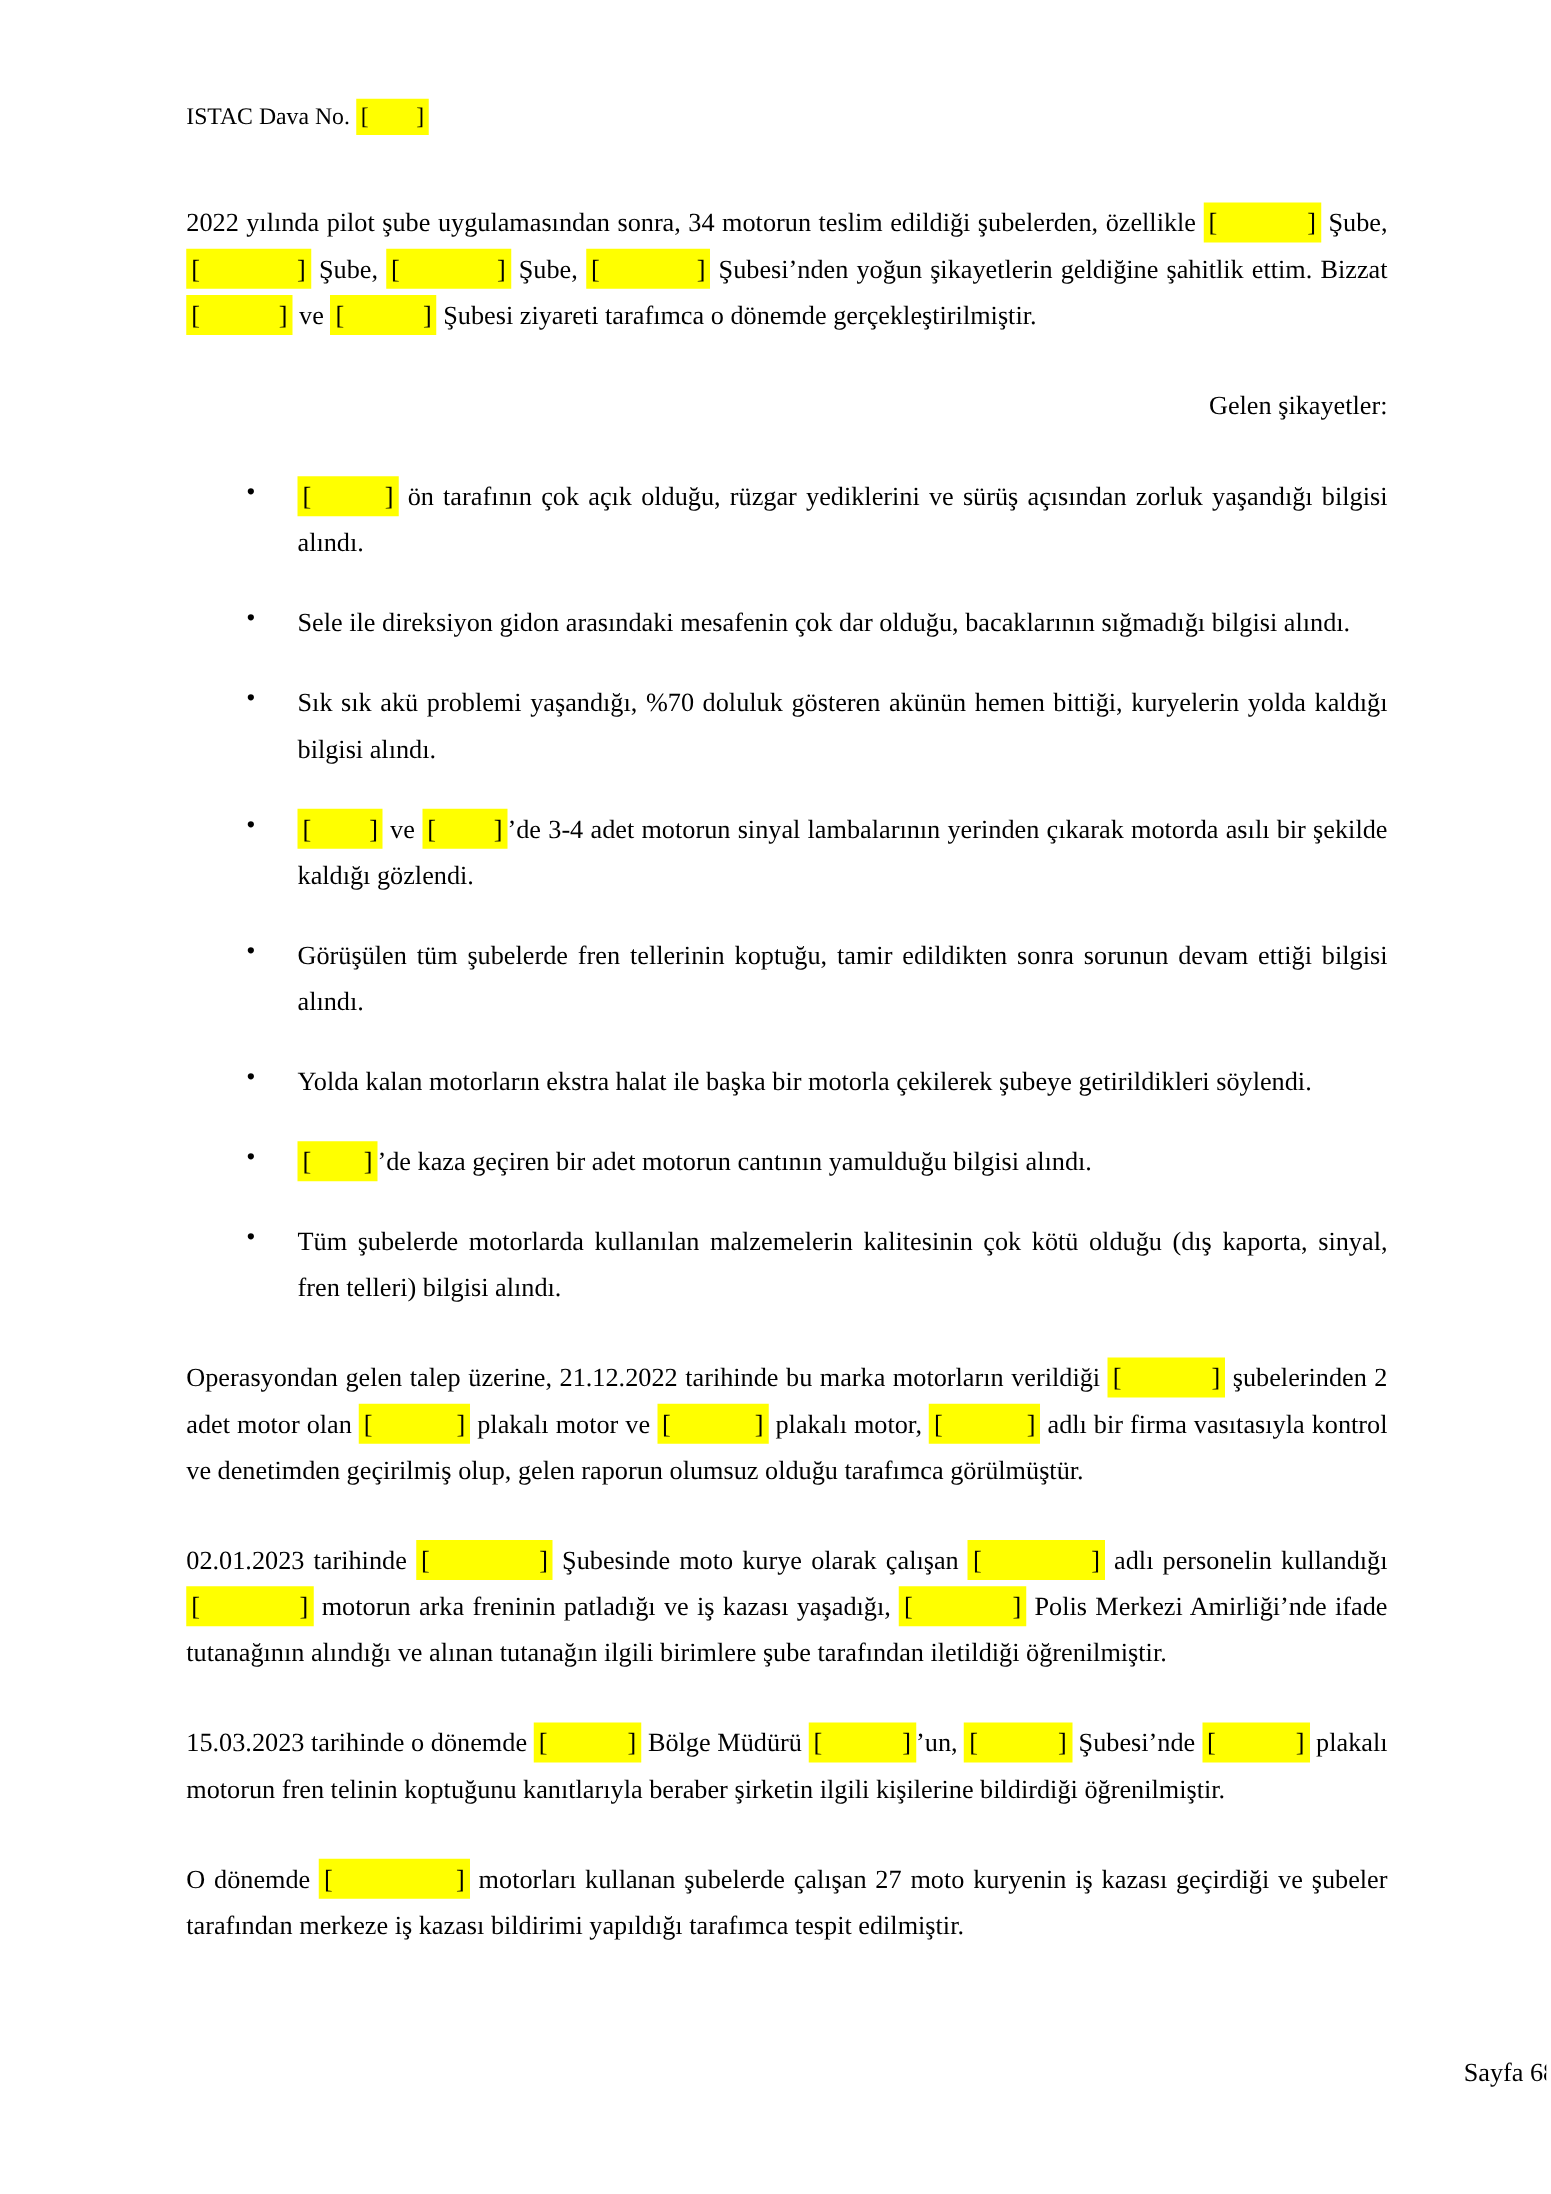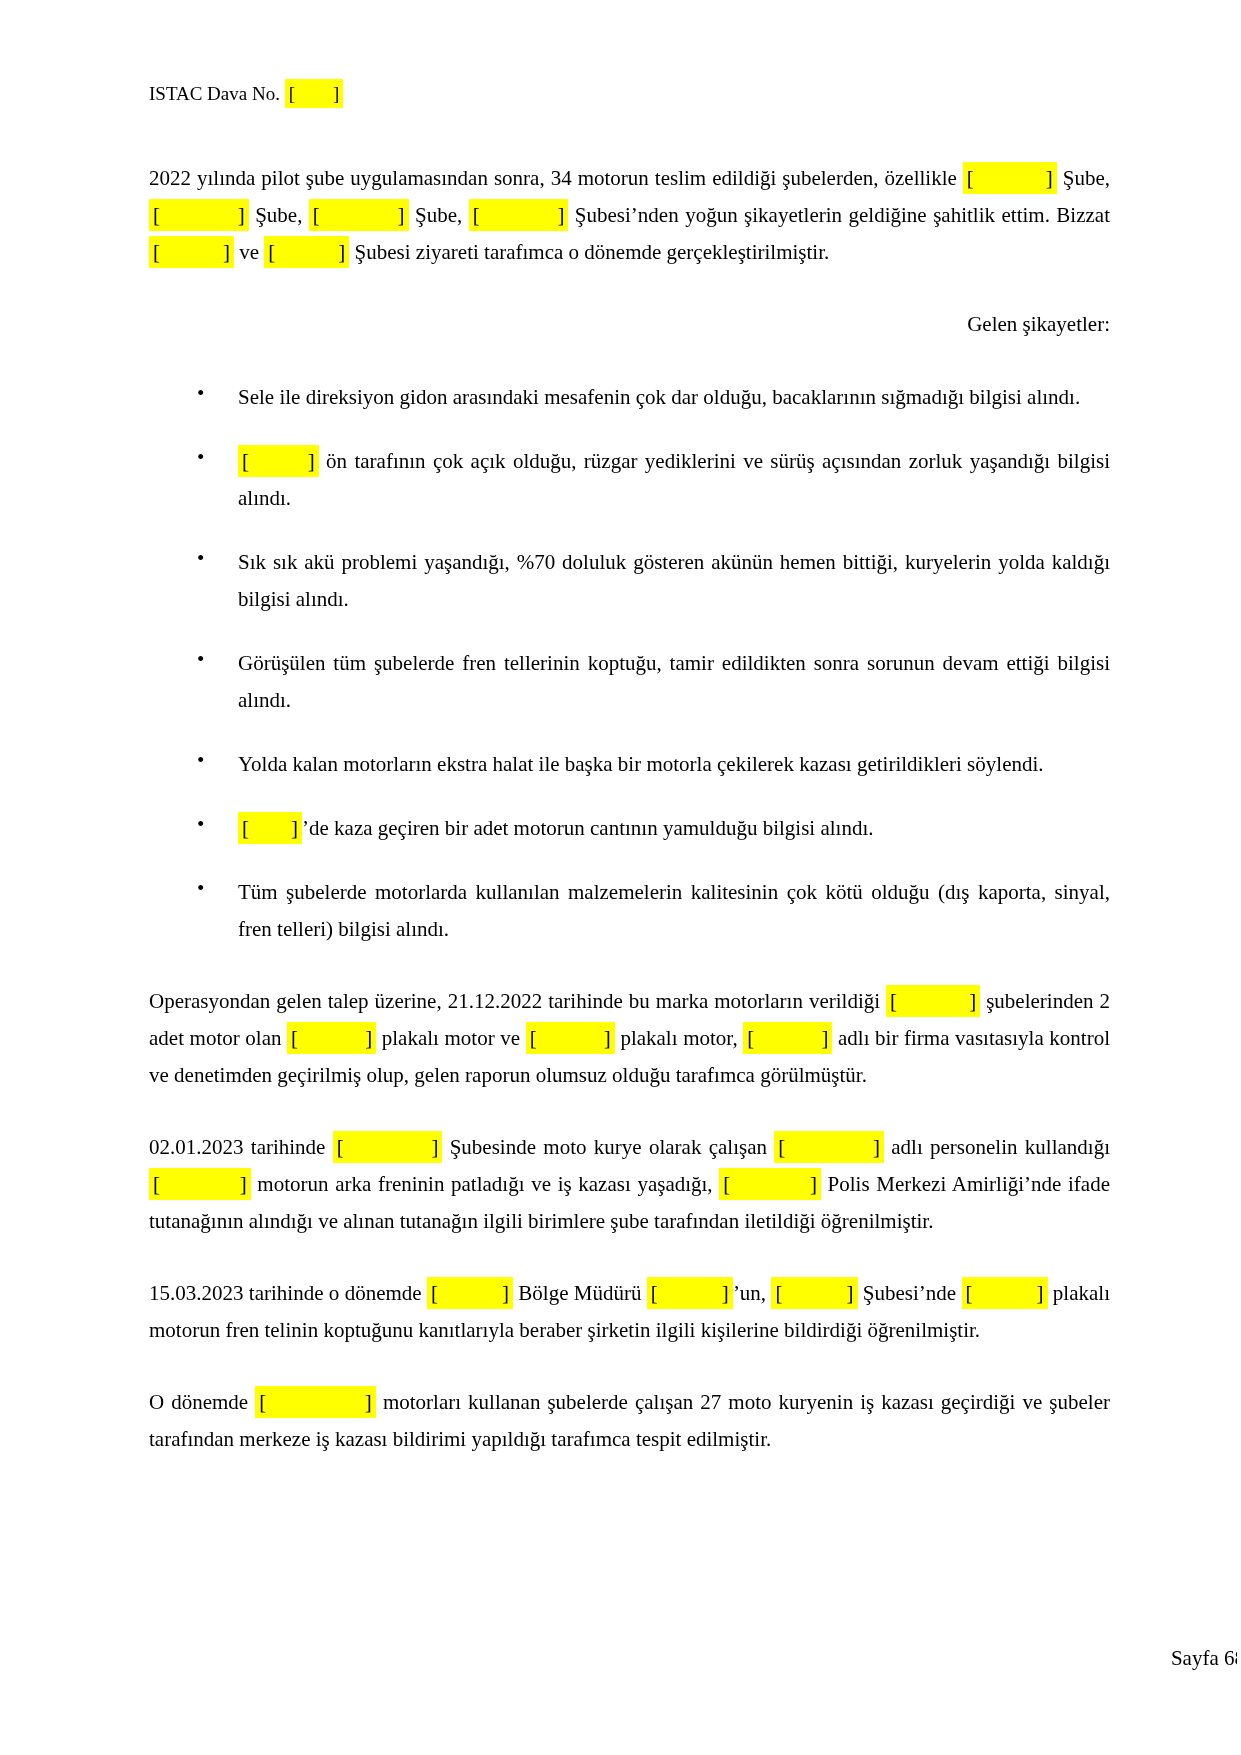--- a/index.html
+++ b/index.html
@@ -70,25 +70,26 @@
 <div class="page">
   <div class="content">
 
     <div class="doc-header">ISTAC Dava No. <span class="redact" style="background: rgb(255, 255, 0);">[        ]</span></div>
 
     <p>2022 yılında pilot şube uygulamasından sonra, 34 motorun teslim edildiği şubelerden, özellikle <span class="redact" style="background: rgb(255, 255, 0);">[            ]</span> Şube, <span class="redact" style="background: rgb(255, 255, 0);">[            ]</span> Şube, <span class="redact" style="background: rgb(255, 255, 0);">[            ]</span> Şube, <span class="redact" style="background: rgb(255, 255, 0);">[            ]</span> Şubesi’nden yoğun şikayetlerin geldiğine şahitlik ettim. Bizzat <span class="redact" style="background: rgb(255, 255, 0);">[            ]</span> ve <span class="redact" style="background: rgb(255, 255, 0);">[            ]</span> Şubesi ziyareti tarafımca o dönemde gerçekleştirilmiştir.</p>
 
     <p class="label">Gelen şikayetler:</p>
 
     <ul class="complaints">
+      <li><span class="redact" style="background: rgb(255, 255, 0);">[        ]</span> ön tarafının çok açık olduğu, rüzgar yediklerini ve sürüş açısından zorluk yaşandığı bilgisi alındı.</li>
       <li>Sele ile direksiyon gidon arasındaki mesafenin çok dar olduğu, bacaklarının sığmadığı bilgisi alındı.</li>
-      <li><span class="redact" style="background: rgb(255, 255, 0);">[        ]</span> ön tarafının çok açık olduğu, rüzgar yediklerini ve sürüş açısından zorluk yaşandığı bilgisi alındı.</li>
       <li>Sık sık akü problemi yaşandığı, %70 doluluk gösteren akünün hemen bittiği, kuryelerin yolda kaldığı bilgisi alındı.</li>
+      <li><span class="redact" style="background: rgb(255, 255, 0);">[        ]</span> ve <span class="redact" style="background: rgb(255, 255, 0);">[        ]</span>’de 3-4 adet motorun sinyal lambalarının yerinden çıkarak motorda asılı bir şekilde kaldığı gözlendi.</li>
       <li>Görüşülen tüm şubelerde fren tellerinin koptuğu, tamir edildikten sonra sorunun devam ettiği bilgisi alındı.</li>
-      <li>Yolda kalan motorların ekstra halat ile başka bir motorla çekilerek kazası getirildikleri söylendi.</li>
+      <li>Yolda kalan motorların ekstra halat ile başka bir motorla çekilerek şubeye getirildikleri söylendi.</li>
       <li><span class="redact" style="background: rgb(255, 255, 0);">[        ]</span>’de kaza geçiren bir adet motorun cantının yamulduğu bilgisi alındı.</li>
       <li>Tüm şubelerde motorlarda kullanılan malzemelerin kalitesinin çok kötü olduğu (dış kaporta, sinyal, fren telleri) bilgisi alındı.</li>
     </ul>
 
     <p>Operasyondan gelen talep üzerine, 21.12.2022 tarihinde bu marka motorların verildiği <span class="redact" style="background: rgb(255, 255, 0);">[            ]</span> şubelerinden 2 adet motor olan <span class="redact" style="background: rgb(255, 255, 0);">[            ]</span> plakalı motor ve <span class="redact" style="background: rgb(255, 255, 0);">[            ]</span> plakalı motor, <span class="redact" style="background: rgb(255, 255, 0);">[            ]</span> adlı bir firma vasıtasıyla kontrol ve denetimden geçirilmiş olup, gelen raporun olumsuz olduğu tarafımca görülmüştür.</p>
 
     <p>02.01.2023 tarihinde <span class="redact" style="background: rgb(255, 255, 0);">[            ]</span> Şubesinde moto kurye olarak çalışan <span class="redact" style="background: rgb(255, 255, 0);">[            ]</span> adlı personelin kullandığı <span class="redact" style="background: rgb(255, 255, 0);">[            ]</span> motorun arka freninin patladığı ve iş kazası yaşadığı, <span class="redact" style="background: rgb(255, 255, 0);">[            ]</span> Polis Merkezi Amirliği’nde ifade tutanağının alındığı ve alınan tutanağın ilgili birimlere şube tarafından iletildiği öğrenilmiştir.</p>
 
     <p>15.03.2023 tarihinde o dönemde <span class="redact" style="background: rgb(255, 255, 0);">[            ]</span> Bölge Müdürü <span class="redact" style="background: rgb(255, 255, 0);">[            ]</span>’un, <span class="redact" style="background: rgb(255, 255, 0);">[            ]</span> Şubesi’nde <span class="redact" style="background: rgb(255, 255, 0);">[            ]</span> plakalı motorun fren telinin koptuğunu kanıtlarıyla beraber şirketin ilgili kişilerine bildirdiği öğrenilmiştir.</p>
 

